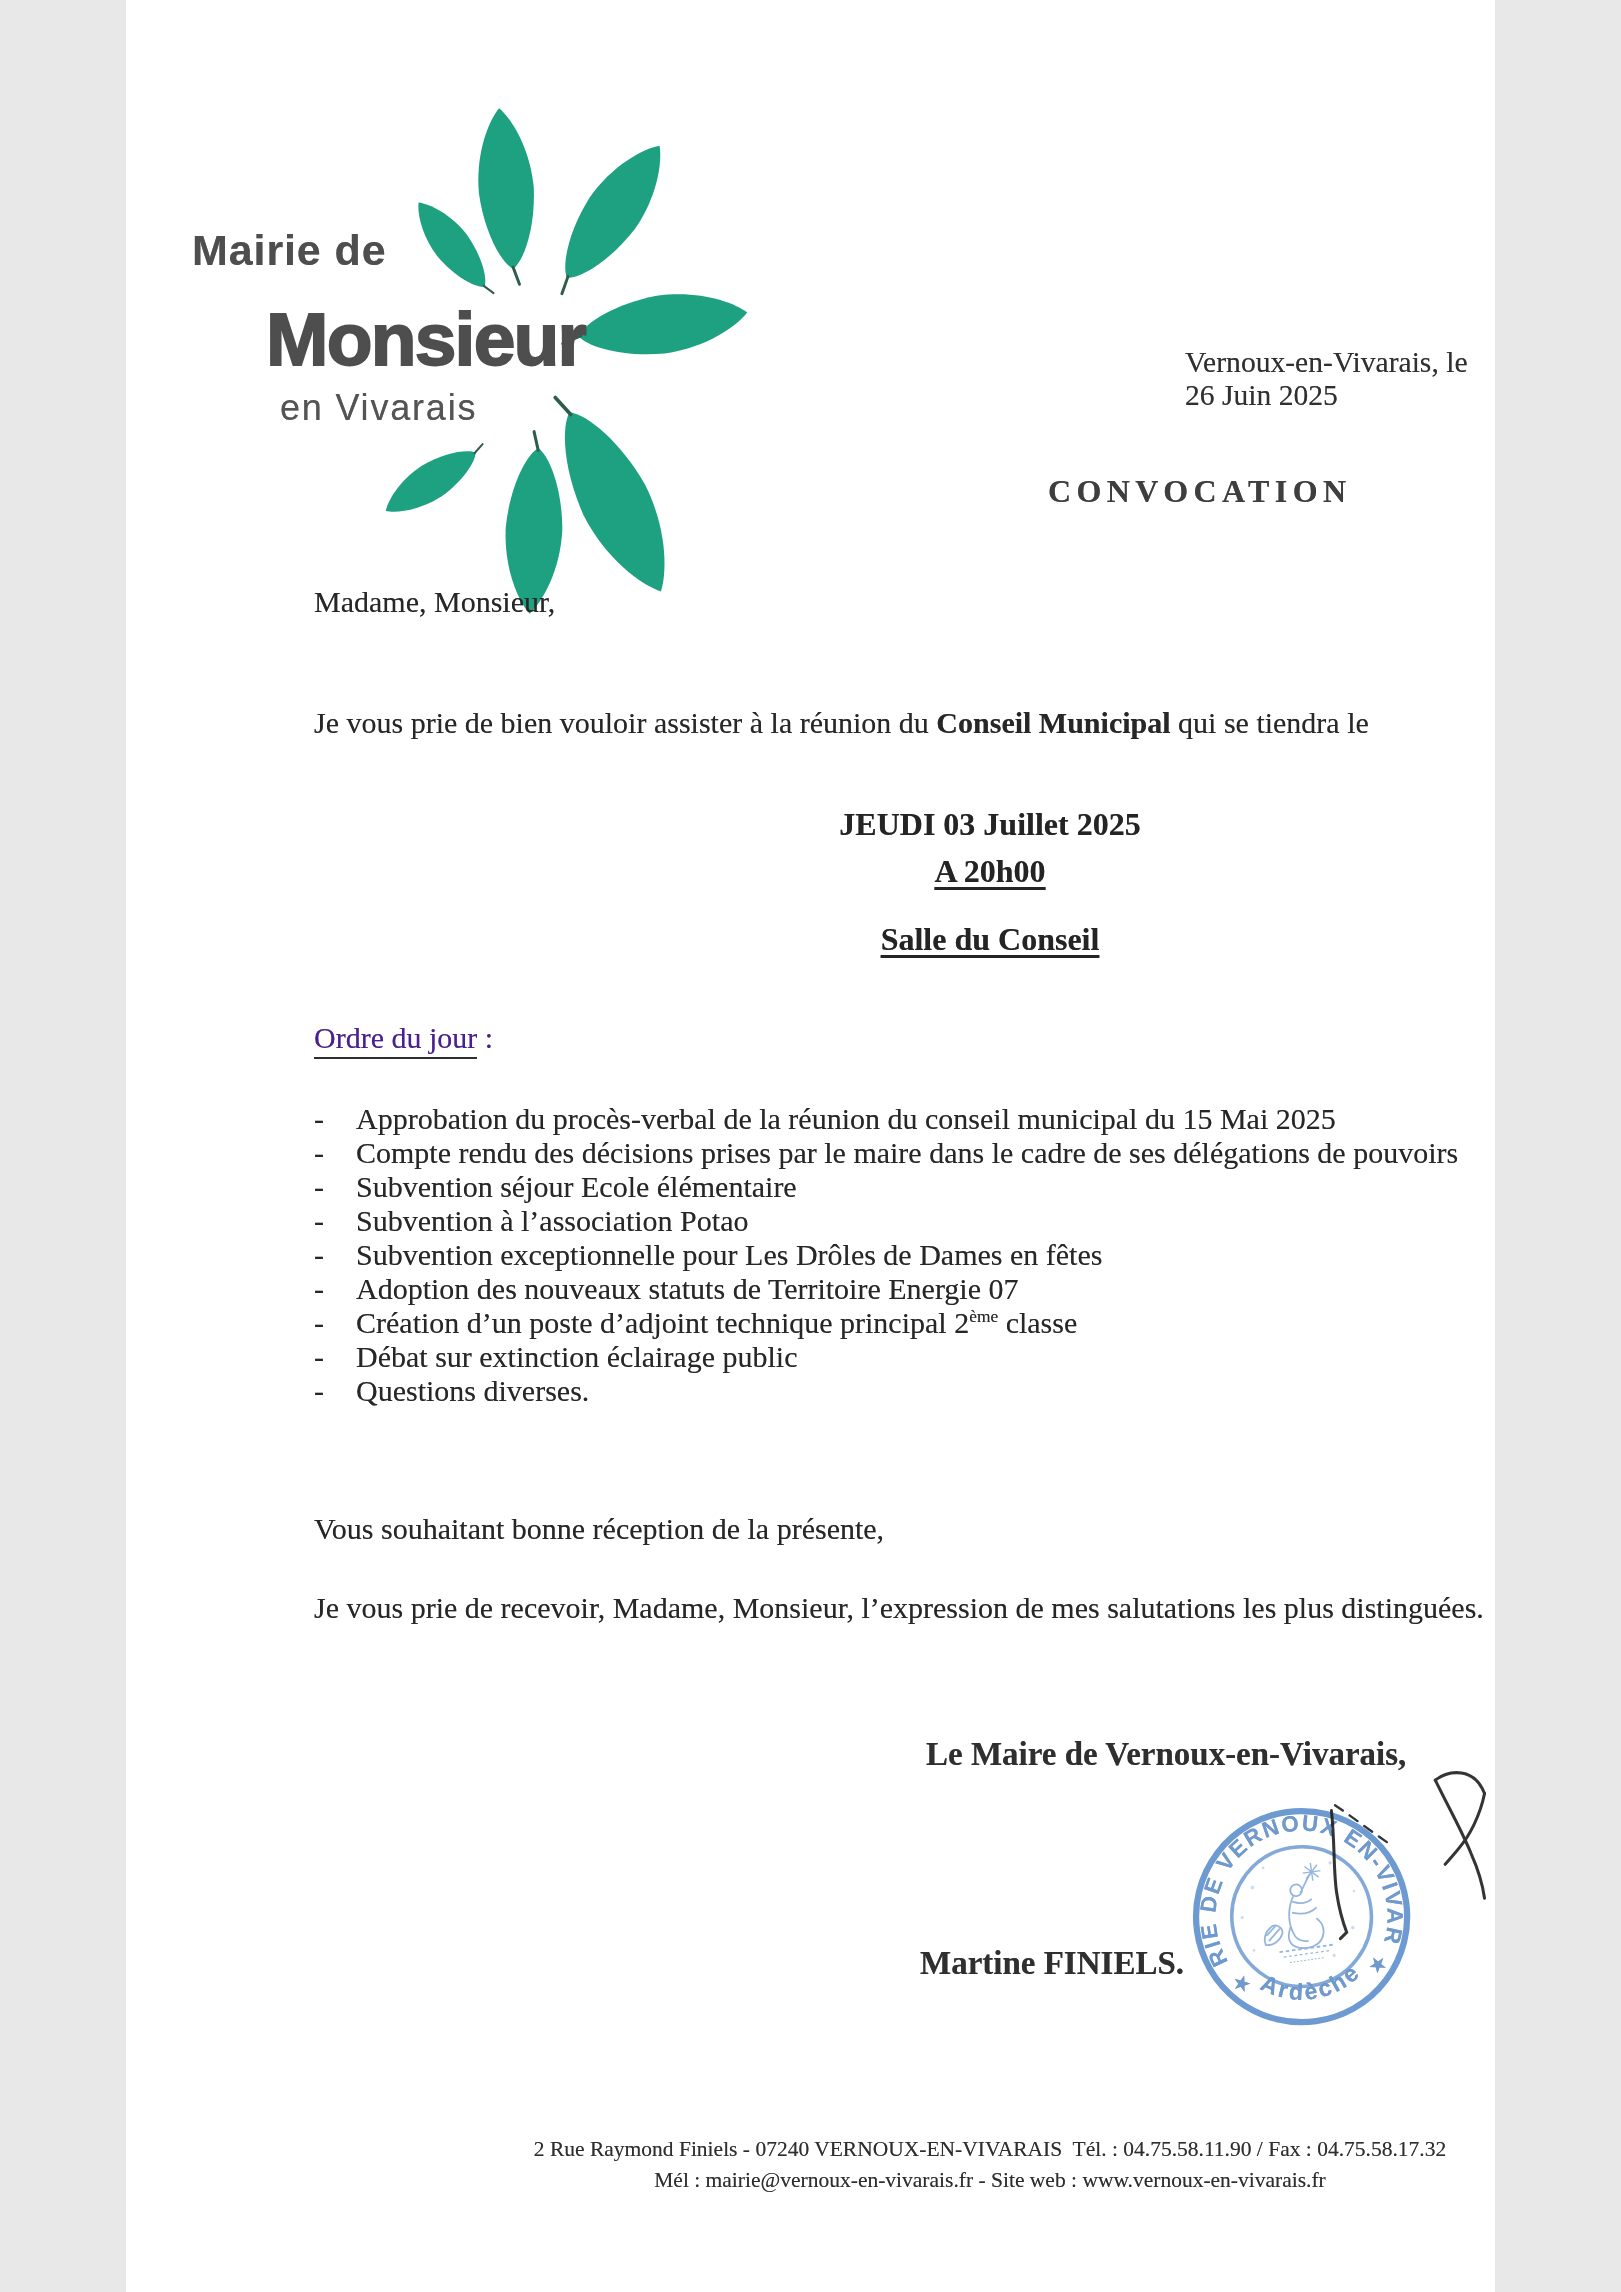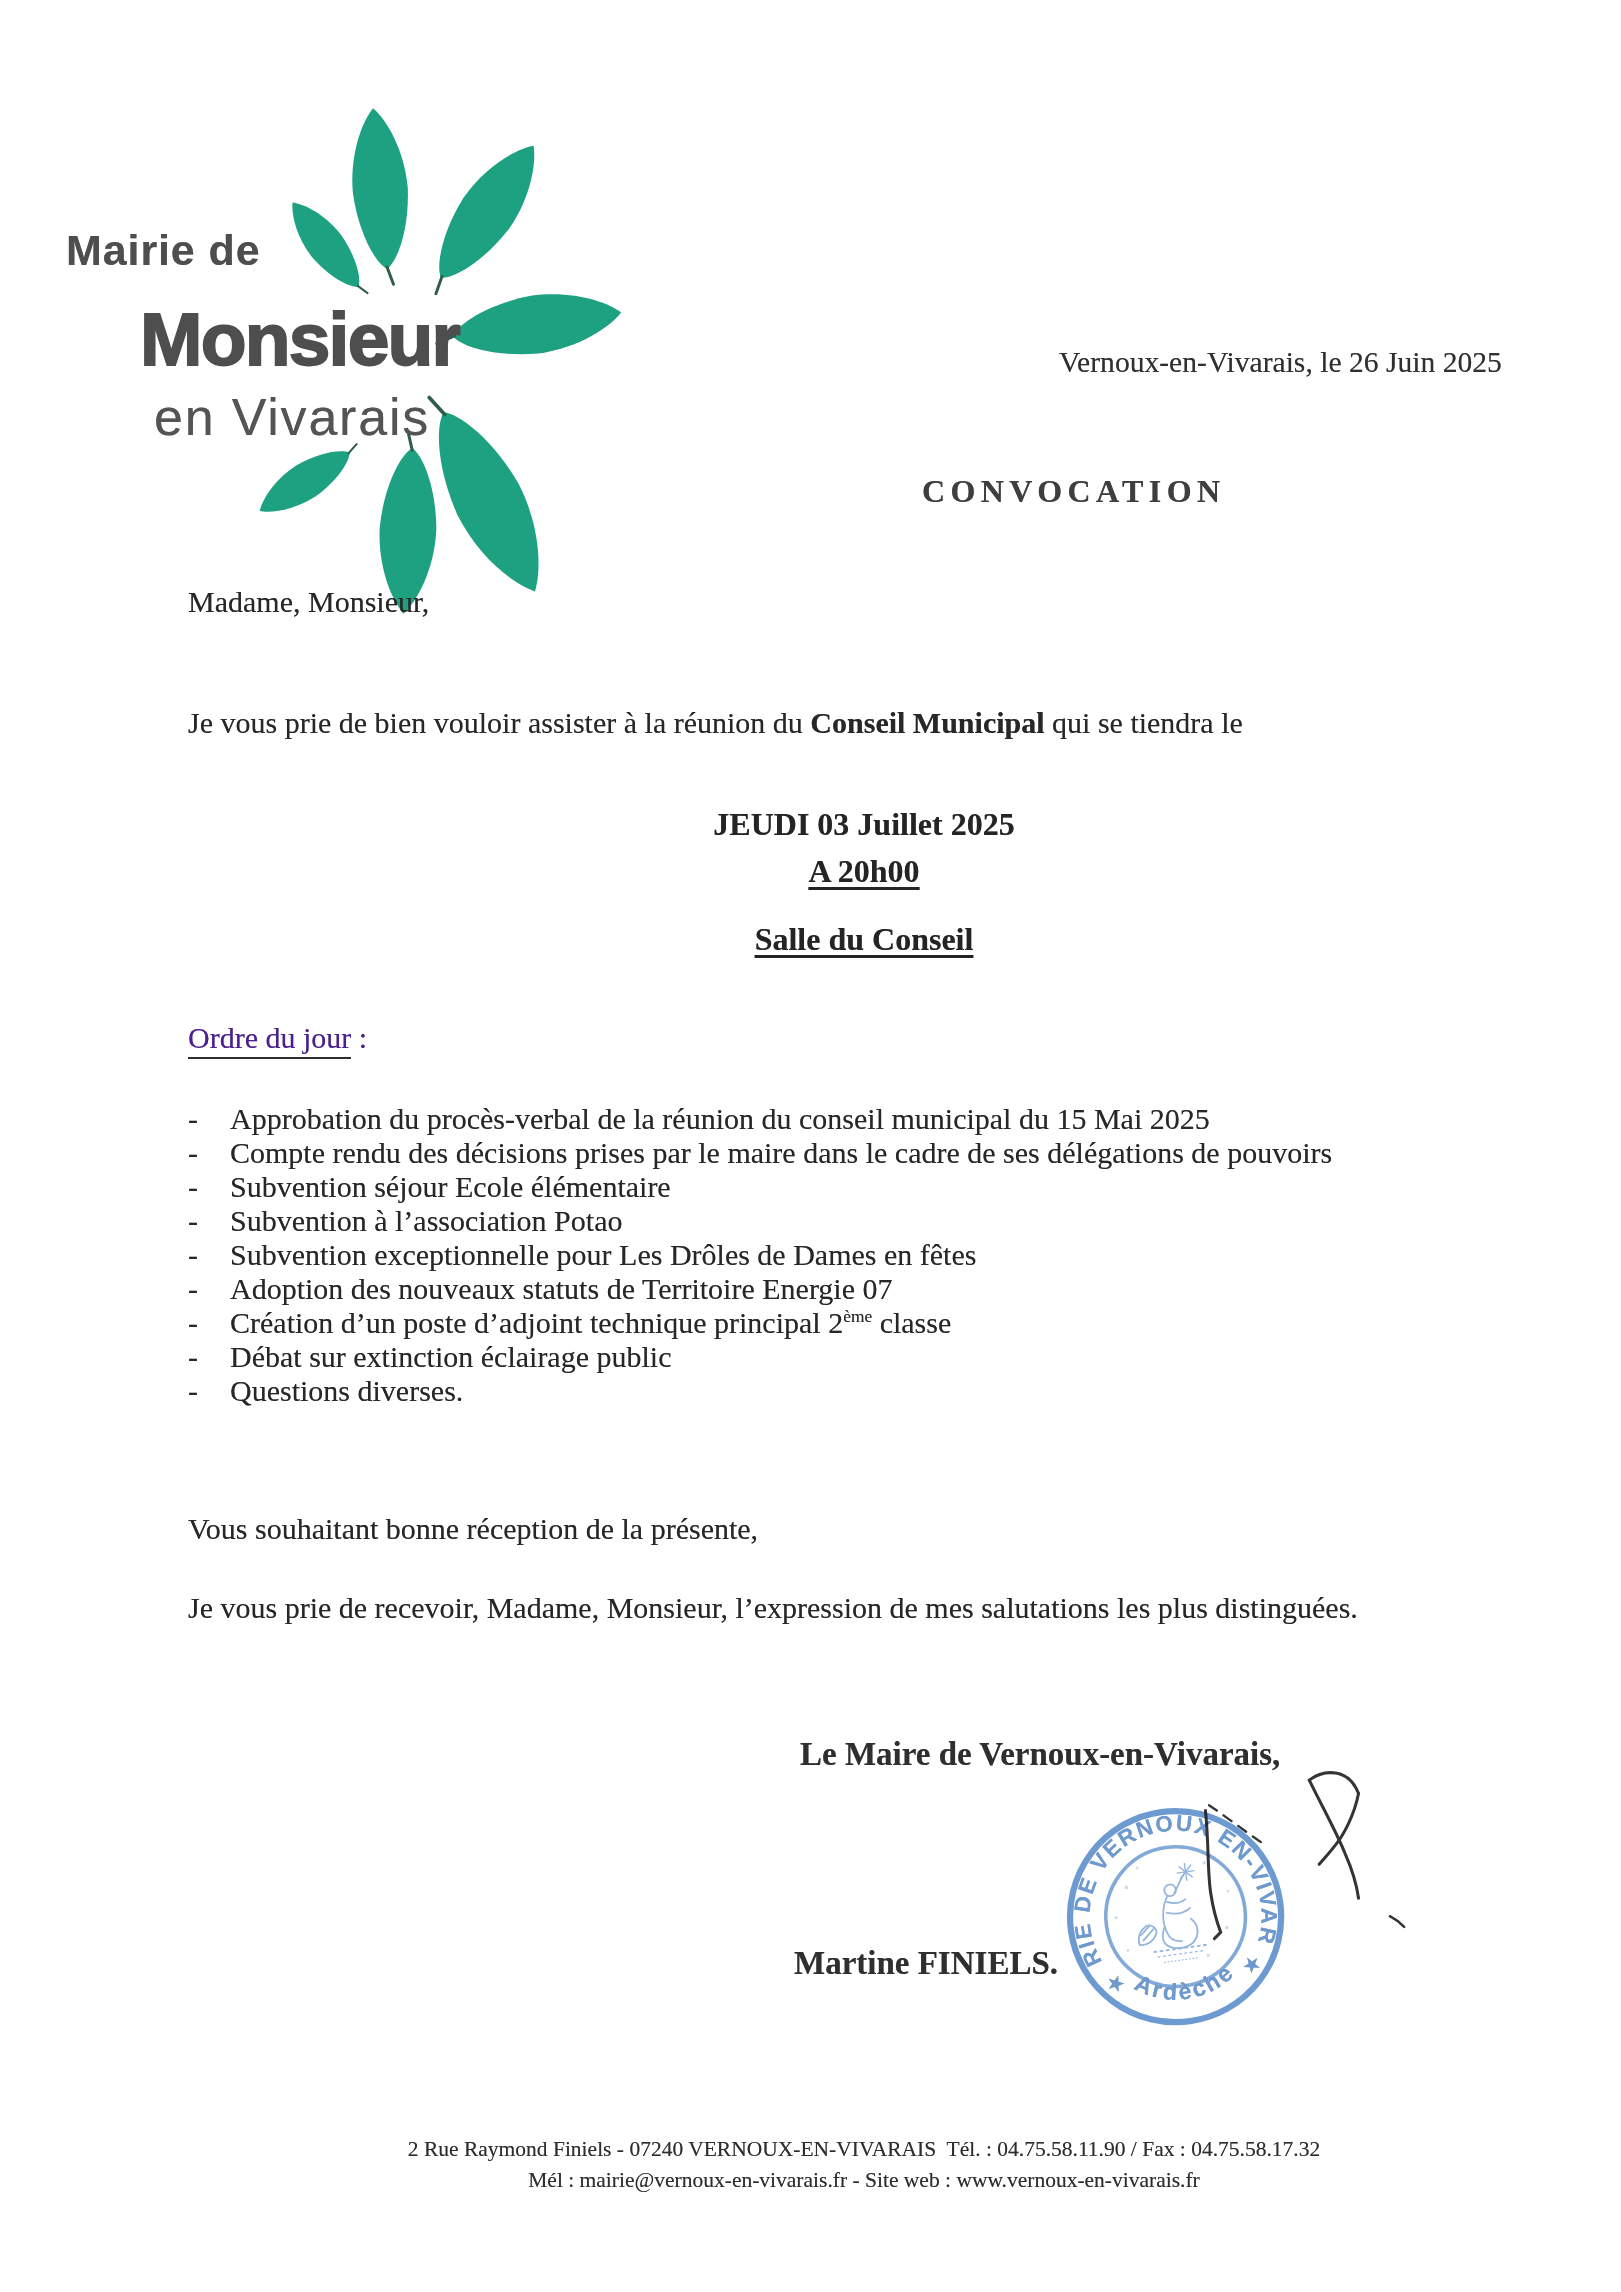--- a/index.html
+++ b/index.html
@@ -1,30 +1,30 @@
 <!DOCTYPE html>
 <html style="--ink: #2a2a2a; --leaf: #1da180; --logogray: #4e4e4e; --stamp: #4d84c8; --sigink: #1f1f1f;font-size:14.3px"><head>
 <meta charset="utf-8">
 <style>
   html,body{margin:0;padding:0;background:#e8e8e8;}
   .page{
-    position:relative;width:1621px;height:2293px;background:#ffffff;
+    position:relative;width:1369px;height:2293px;background:#ffffff;
     font-family:"Liberation Serif","DejaVu Serif",serif;
     color:var(--ink,#2a2a2a);overflow:hidden;margin:0 auto;
   }
   .abs{position:absolute;}
   .doc-text{text-shadow:0 0 0.5px rgba(50,50,50,.55);}
   
   .logo-line1{font-family:"Liberation Sans","DejaVu Sans",sans-serif;font-weight:700;
     font-size:43px;color:var(--logogray,#4e4e4e);letter-spacing:0.9px;}
   .logo-line2{font-family:"Liberation Sans","DejaVu Sans",sans-serif;font-weight:700;
     font-size:75px;color:var(--logogray,#4e4e4e);letter-spacing:-1.8px;
     -webkit-text-stroke:1.8px var(--logogray,#4e4e4e);}
   .logo-line3{font-family:"Liberation Sans","DejaVu Sans",sans-serif;font-weight:400;
-    font-size:52px;color:#545454;letter-spacing:1.8px;}
+    font-size:36px;color:#545454;letter-spacing:1.8px;}
   .leaf{fill:var(--leaf,#1da180);}
   .leaf-stem{stroke:#2e5d4b;stroke-width:3;fill:none;stroke-linecap:round;}
   
   .dateline{font-size:29.6px;color:#303030;}
   .convocation{font-size:32px;font-weight:700;letter-spacing:5.4px;color:#3e3e3e;}
   
   .bodyline{font-size:30px;color:#272727;white-space:pre;}
   .center-block{left:103px;width:1522px;text-align:center;}
   .meet{font-size:32px;font-weight:700;color:#242424;}
   .u{text-decoration:underline;text-underline-offset:5.4px;text-decoration-thickness:2.7px;}

